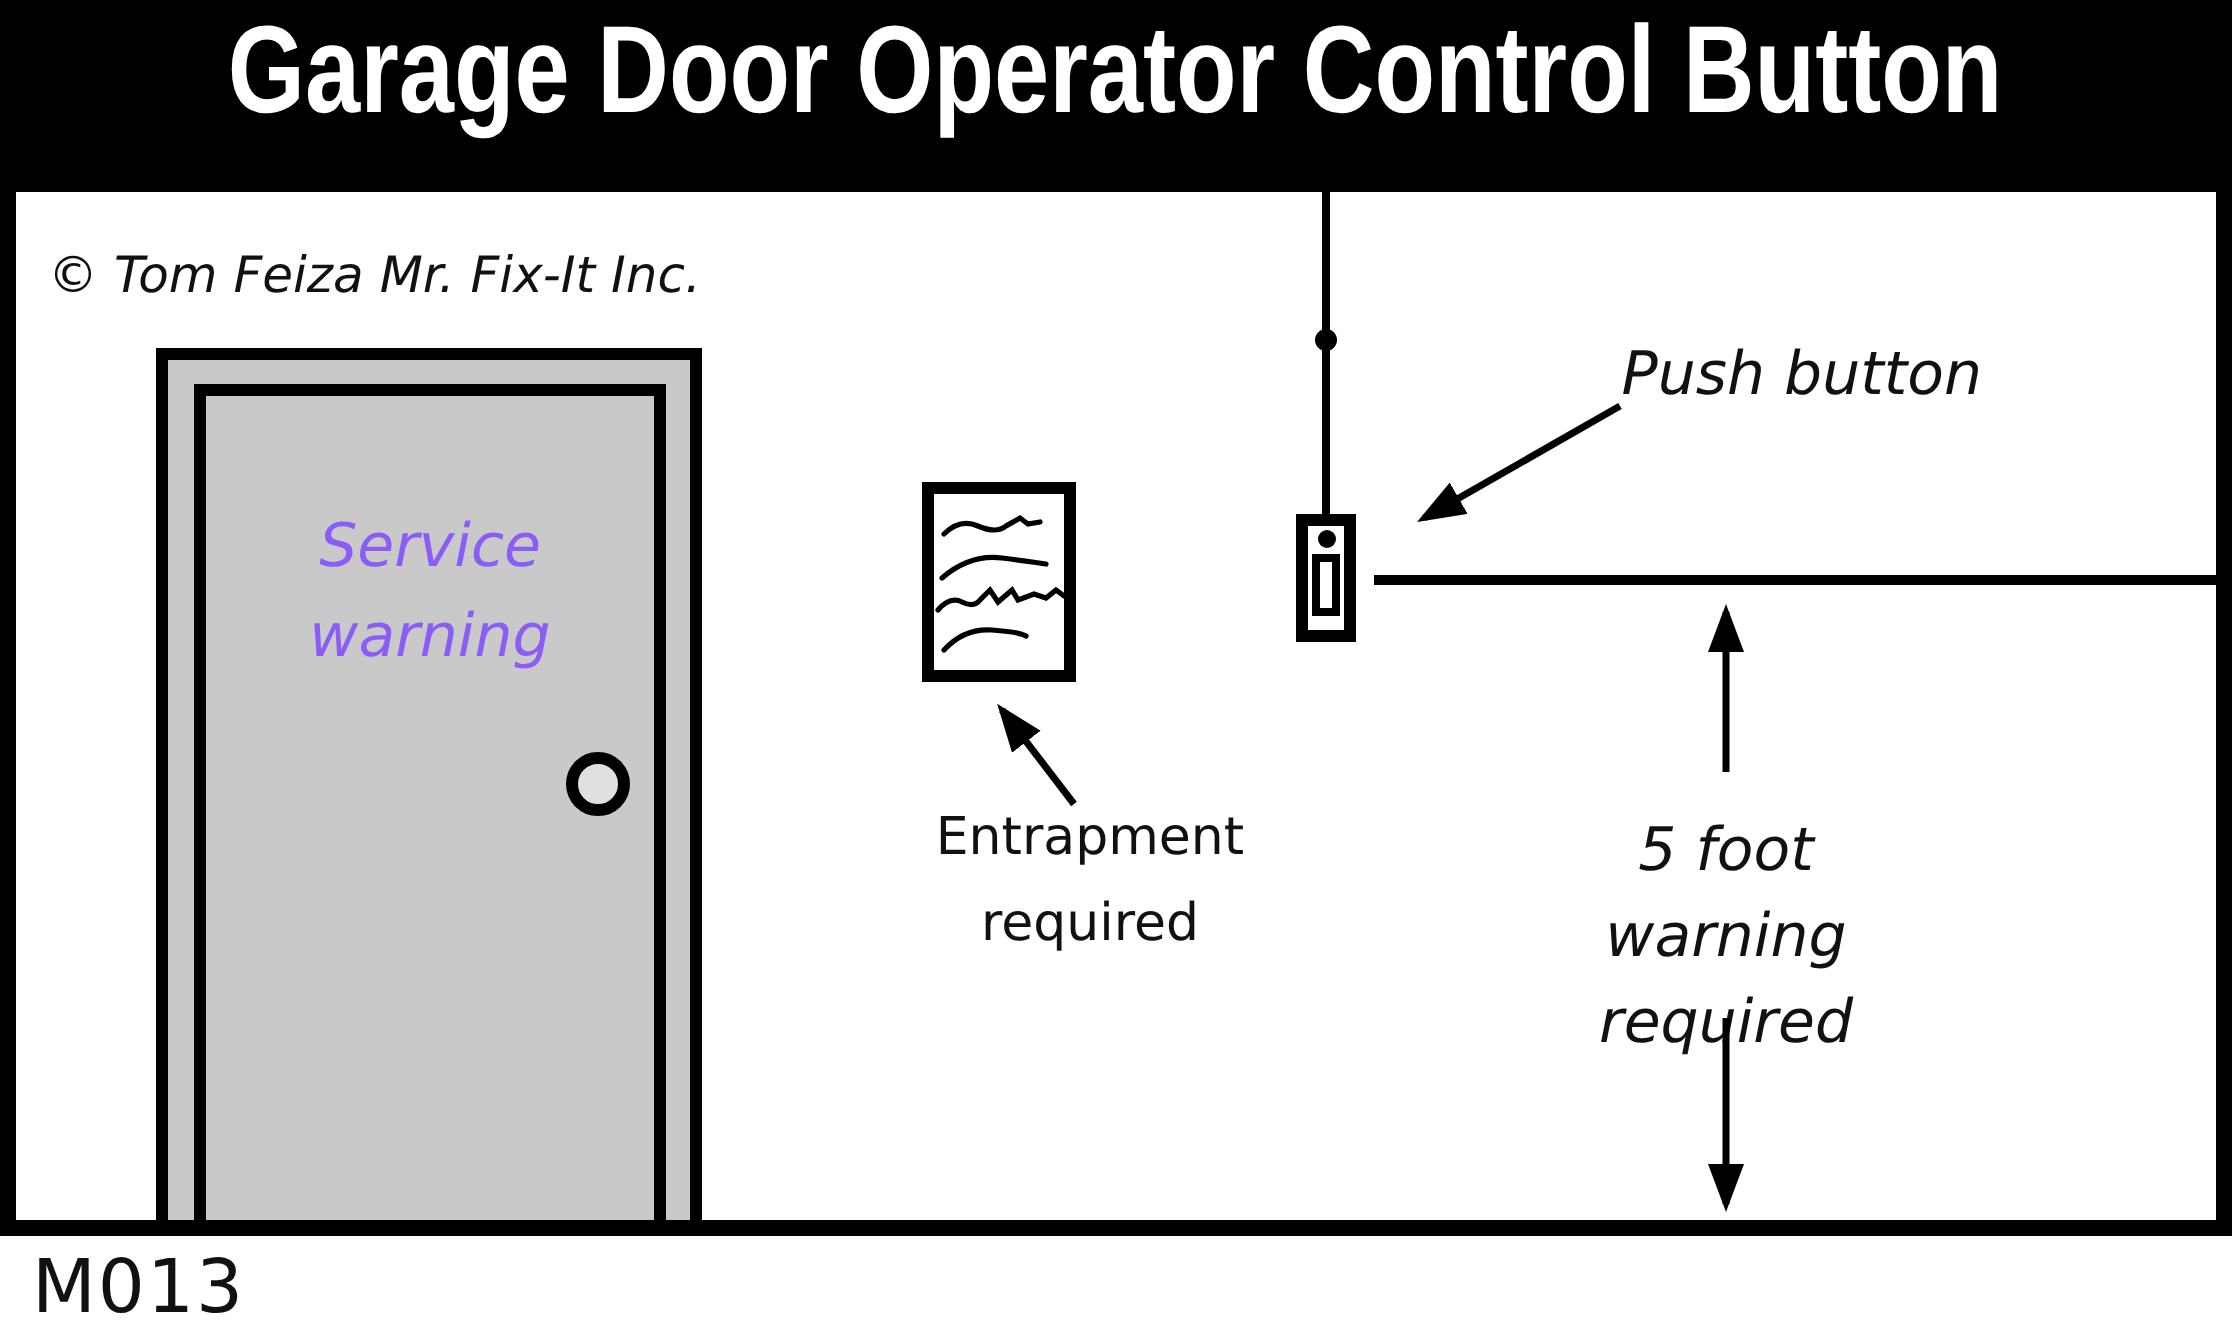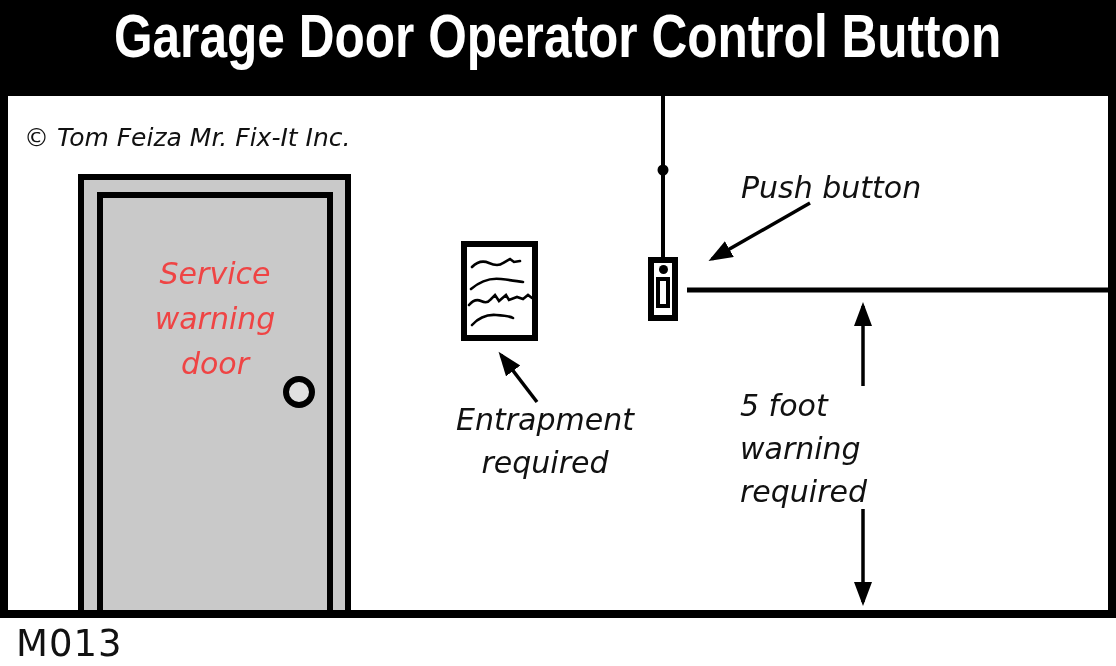--- a/index.html
+++ b/index.html
@@ -37,51 +37,51 @@
     position:absolute;left:97px;top:192px;width:236px;height:418px;
     box-sizing:border-box;background:#c9c9c9;
     border:6px solid #000;border-bottom:none;
   }
   .door-knob{
     position:absolute;left:283px;top:376px;width:20px;height:20px;
     border:6px solid #000;border-radius:50%;background:#e0e0e0;
   }
   .door-label{
     position:absolute;left:95px;top:251px;width:240px;text-align:center;
-    font-size:30px;font-style:italic;line-height:45px;color:#ef4444;
+    font-size:30px;font-style:italic;line-height:45px;color:#8b5cf6;
   }
   
   .warning-label{
     position:absolute;left:461px;top:241px;width:77px;height:100px;
     box-sizing:border-box;background:#ffffff;border:6px solid #000;
   }
   .entrapment-text{
     position:absolute;left:425px;top:398px;width:240px;text-align:center;
-    font-size:30px;font-style:italic;line-height:43px;color:#111;
+    font-size:26px;line-height:43px;color:#111;
   }
   
   .push-button{
     position:absolute;left:648px;top:257px;width:30px;height:64px;
     box-sizing:border-box;background:#ffffff;border:6px solid #000;
   }
   .push-button .pb-dot{
     position:absolute;left:4.5px;top:1.5px;width:9px;height:9px;
     background:#000;border-radius:50%;
   }
   .push-button .pb-switch{
     position:absolute;left:2px;top:14px;width:6px;height:23px;
     border:4px solid #000;background:#fff;
   }
   .push-button-text{
-    position:absolute;left:741px;top:170px;width:250px;text-align:left;
+    position:absolute;left:741px;top:170px;width:250px;text-align:right;
     font-size:30px;font-style:italic;color:#111;white-space:nowrap;
   }
   
   .clearance-text{
-    position:absolute;left:740px;top:384px;width:246px;text-align:left;
+    position:absolute;left:740px;top:404px;width:246px;text-align:center;
     font-size:30px;font-style:italic;line-height:43px;color:#111;
   }
   
   .diagram-code{
     position:absolute;left:16px;top:624px;font-size:37px;line-height:40px;
     color:#111;letter-spacing:1px;
   }
   
   .overlay{position:absolute;left:0;top:0;width:1116px;height:666px;pointer-events:none;}
 </style>
@@ -97,21 +97,20 @@
   <div class="canvas"></div>
 
   <div class="copyright">© Tom Feiza Mr. Fix-It Inc.</div>
 
   <div class="door-frame"></div>
   <div class="door-panel"></div>
   <div class="door-knob"></div>
   <div class="door-label">
     <span style="display:block">Service</span>
     <span style="display:block">warning</span>
-    <span style="display:block">door</span>
   </div>
 
   <div class="warning-label"></div>
   <div class="entrapment-text">
     <span style="display:block">Entrapment</span>
     <span style="display:block">required</span>
   </div>
 
   <div class="push-button">
     <div class="pb-dot"></div>

